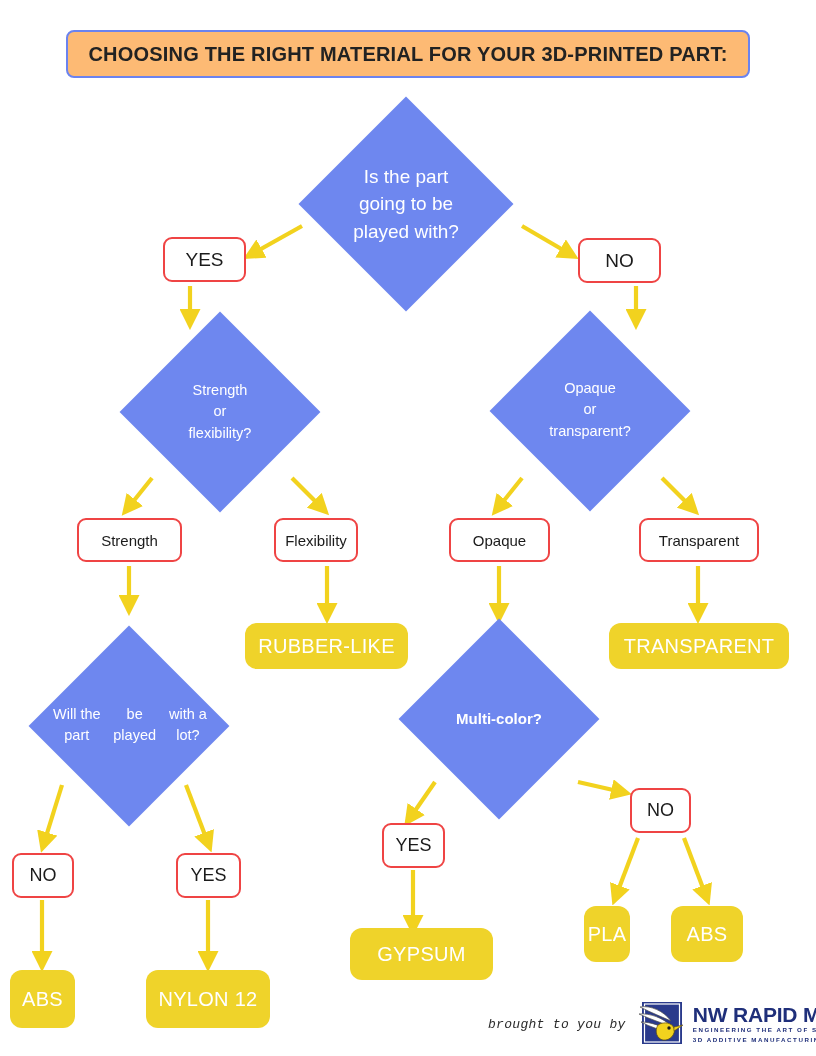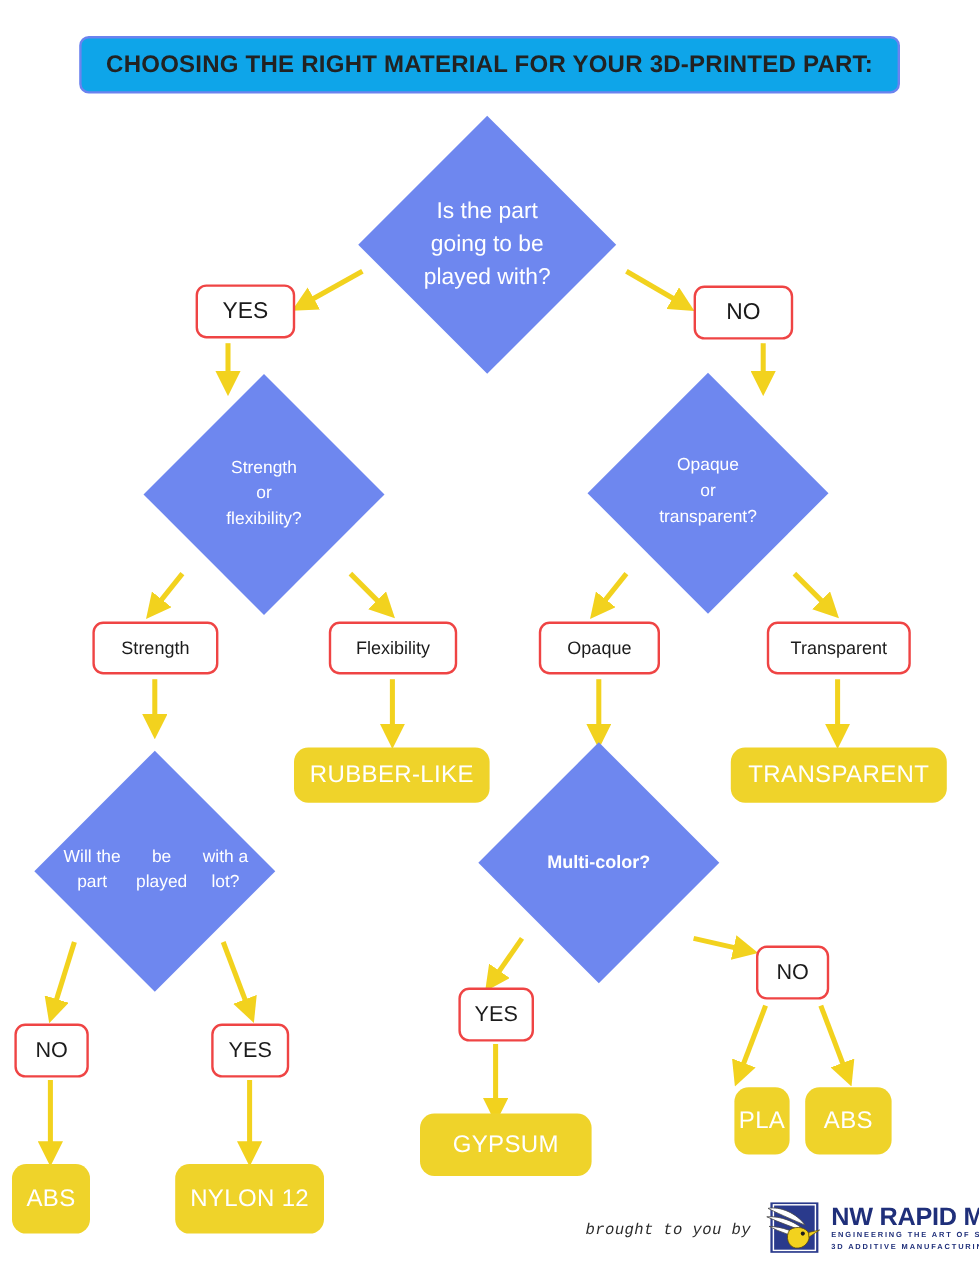--- a/index.html
+++ b/index.html
@@ -20,21 +20,21 @@
 
   
   .title-box {
     position: absolute;
     left: 66px;
     top: 30px;
     width: 684px;
     height: 48px;
     border: 2px solid #6b83ef;
     border-radius: 8px;
-    background: #0ea5e9;
+    background: #fdba74;
     display: flex;
     align-items: center;
     justify-content: center;
     box-sizing: border-box;
   }
   .title-text {
     font-size: 20px;
     font-weight: 600;
     color: #222222;
     letter-spacing: 0.2px;
@@ -220,21 +220,21 @@
   <div class="diamond" style="left:519px; top:340px; width:142px; height:142px;"></div>
   <div class="diamond-label" style="left:508px; top:358px; width:164px; height:104px; font-size:14.5px; flex-direction:column;">
     <span>Opaque</span>
     <span>or</span>
     <span>transparent?</span>
   </div>
 
   <div class="obox" style="left:77px; top:518px; width:105px; height:44px; font-size:15px;">
     <span>Strength</span>
   </div>
-  <div class="obox" style="left:274px; top:518px; width:107px; height:44px; font-size:15px;">
+  <div class="obox" style="left:274px; top:518px; width:84px; height:44px; font-size:15px;">
     <span>Flexibility</span>
   </div>
   <div class="obox" style="left:449px; top:518px; width:101px; height:44px; font-size:15px;">
     <span>Opaque</span>
   </div>
   <div class="obox" style="left:639px; top:518px; width:120px; height:44px; font-size:15px;">
     <span>Transparent</span>
   </div>
 
   <div class="ybox" style="left:245px; top:623px; width:163px; height:46px; font-size:20px;">
@@ -272,21 +272,21 @@
 
   <div class="ybox" style="left:10px; top:970px; width:65px; height:58px; font-size:20px;">
     <span>ABS</span>
   </div>
   <div class="ybox" style="left:146px; top:970px; width:124px; height:58px; font-size:20px;">
     <span>NYLON 12</span>
   </div>
   <div class="ybox" style="left:350px; top:928px; width:143px; height:52px; font-size:20px;">
     <span>GYPSUM</span>
   </div>
-  <div class="ybox" style="left:612px; top:906px; width:46px; height:56px; font-size:20px;">
+  <div class="ybox" style="left:584px; top:906px; width:46px; height:56px; font-size:20px;">
     <span>PLA</span>
   </div>
   <div class="ybox" style="left:671px; top:906px; width:72px; height:56px; font-size:20px;">
     <span>ABS</span>
   </div>
 
   <div class="footer">
     <span class="brought">brought to you by</span>
 
     <span class="logo-emblem">

